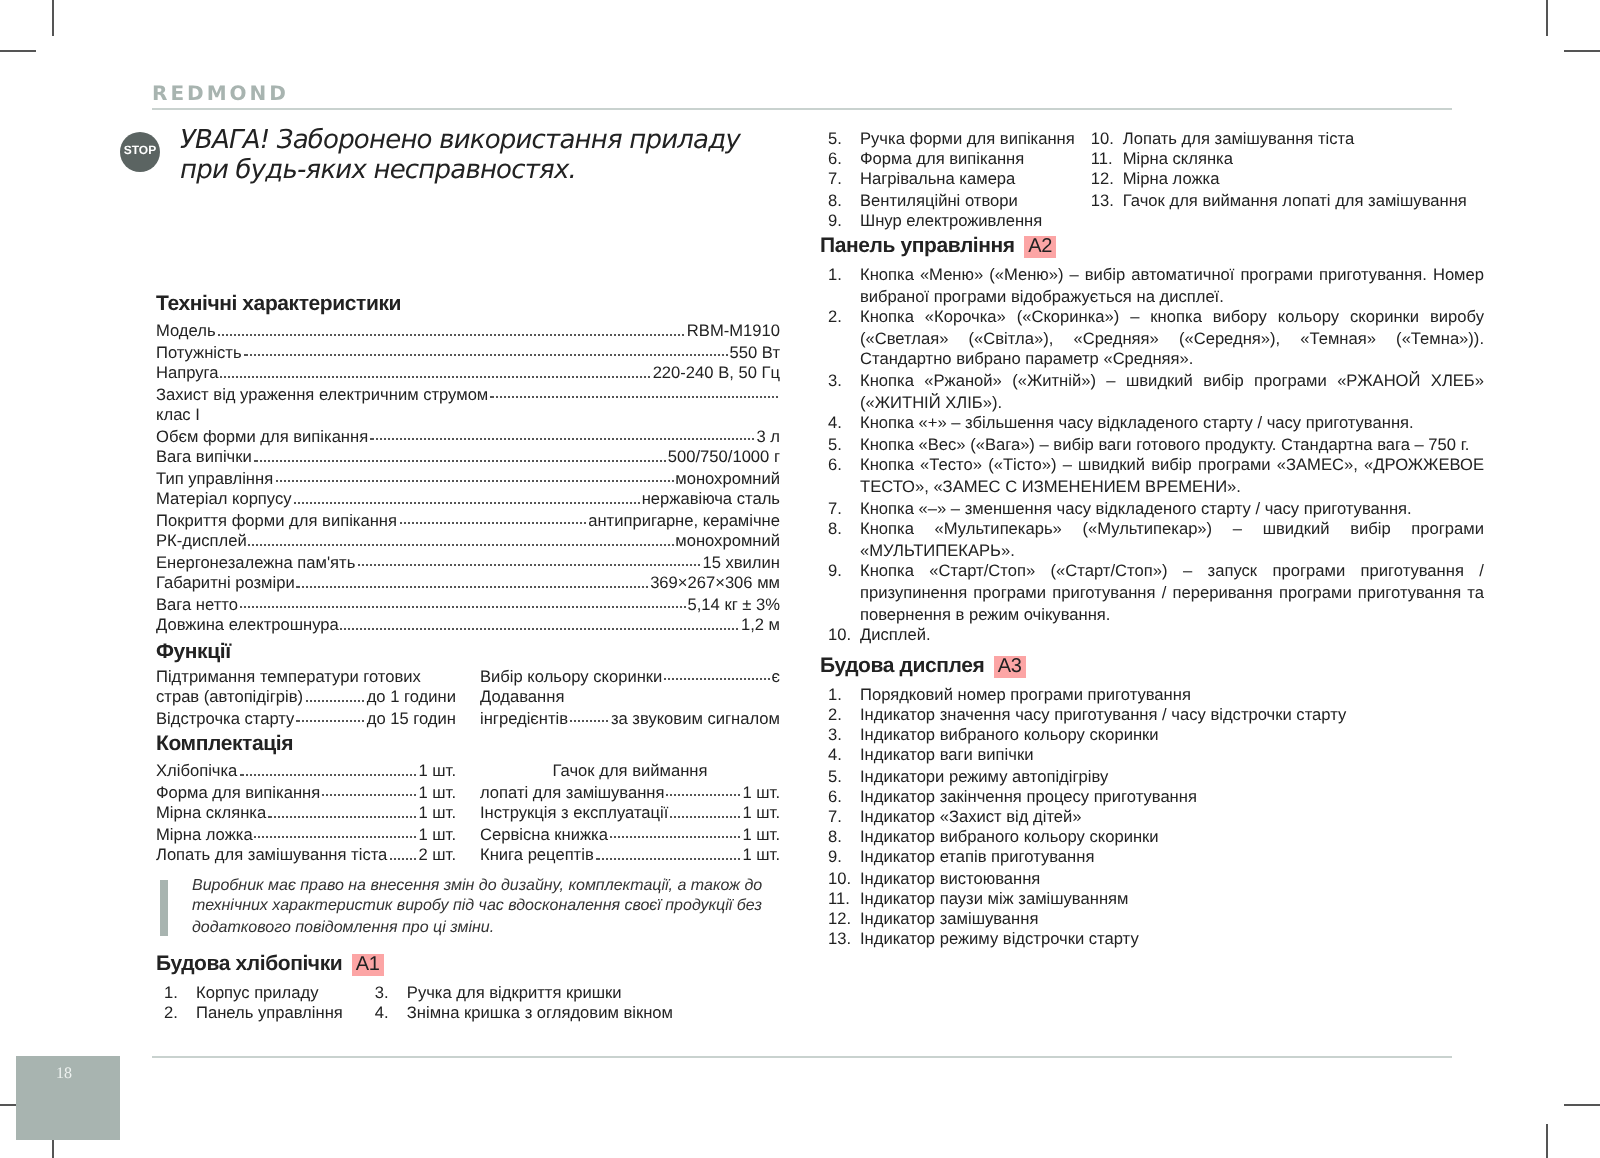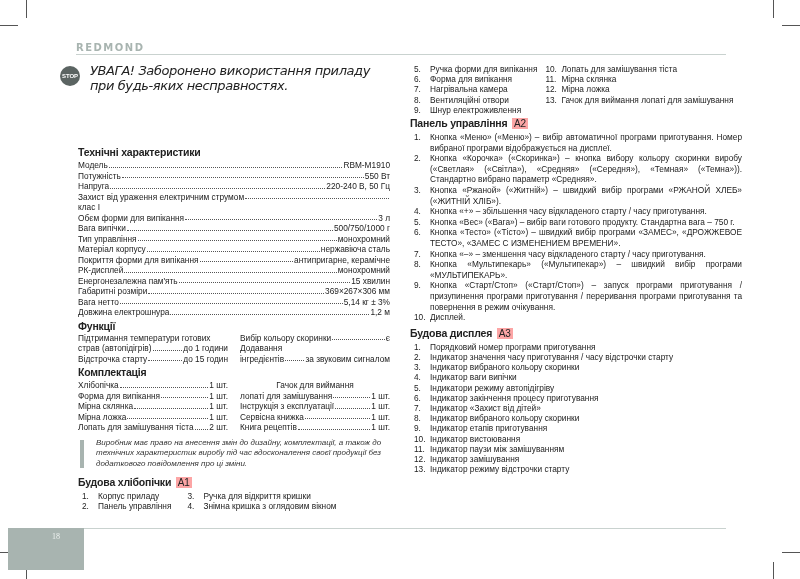--- a/index.html
+++ b/index.html
@@ -3,21 +3,21 @@
 <meta charset="utf-8">
 <style>
   html, body { margin:0; padding:0; }
   body { width:800px; height:579px; background:#ffffff; position:relative; overflow:hidden;
          font-family:"Liberation Sans", "DejaVu Sans", sans-serif; color:#222; }
   .crop { position:absolute; background:#555; }
   .logo { position:absolute; left:76px; top:42px; font-family:"DejaVu Sans", sans-serif; font-weight:bold;
           font-size:10px; letter-spacing:1.5px; color:#a8b4b0; }
   .topline { position:absolute; left:76px; top:54px; width:650px; height:1px; background:#c9d2cf; }
   .botline { position:absolute; left:76px; top:528px; width:650px; height:1px; background:#c9d2cf; }
-  .pagebox { position:absolute; left:8px; top:528px; width:76px; height:42px; background:#a8b4b0;font-family:Liberation Serif, serif; }
+  .pagebox { position:absolute; left:8px; top:528px; width:52px; height:42px; background:#a8b4b0;font-family:Liberation Serif, serif; }
   .pagenum { position:absolute; right:24px; top:4px; font-size:8px; color:#eef2f0; }
   .stop { position:absolute; left:60px; top:66px; width:20px; height:20px; border-radius:50%;
           background:#5b6462; color:#fff; font-size:6px; font-weight:bold; text-align:center; line-height:20px; }
   .warn { position:absolute; left:90px; top:63px; width:305px; font-style:italic; font-size:13px; line-height:15px;
           font-family:"DejaVu Sans", sans-serif; letter-spacing:-0.4px; color:#222; }
   .h { font-weight:bold; font-size:10.5px; margin:0; line-height:13px; letter-spacing:-0.2px; }
   .tag { display:inline-block; background:#fca5a5; color:#222; font-weight:normal; padding:0 2px; font-size:10px; line-height:11px; margin-left:2px; }
   .spec { position:absolute; left:78px; top:146px; width:312px; font-size:8.3px; }
   .row { display:flex; line-height:10.5px; white-space:nowrap; }
   .row .k { flex:0 0 auto; }

